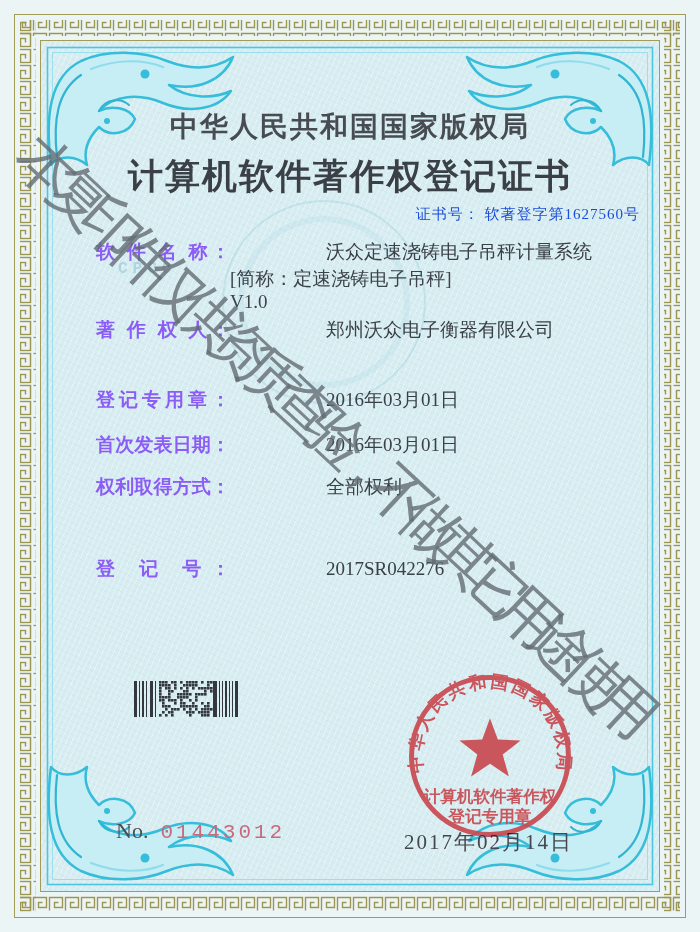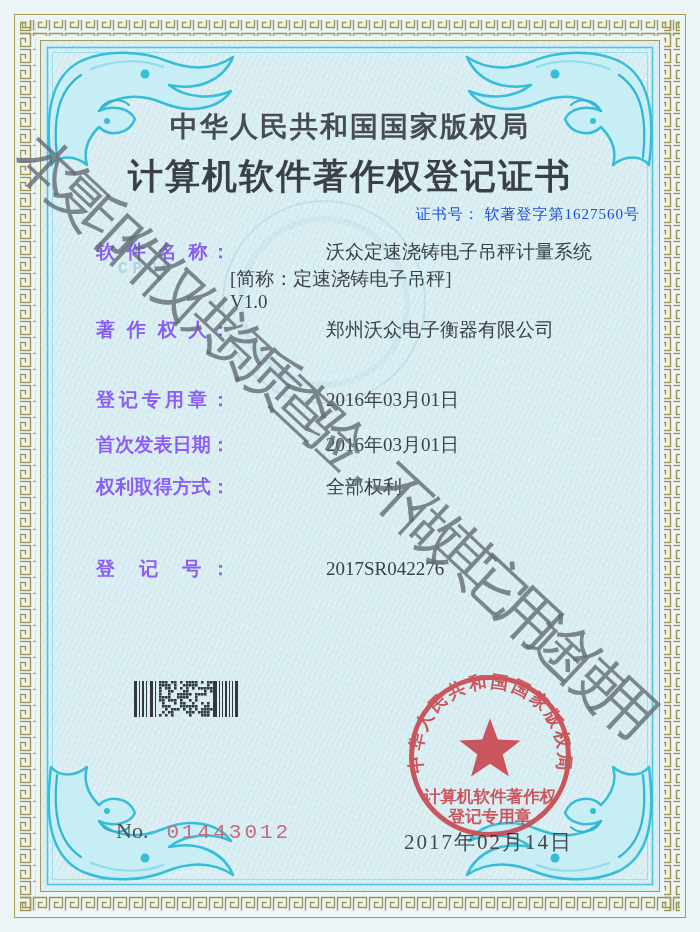--- a/index.html
+++ b/index.html
@@ -39,21 +39,21 @@
   }
   .fvalue{position:absolute; left:230px; white-space:nowrap; font-weight:500; color:#3a4047;}
   .subline{position:absolute; left:230px; font-size:19px; white-space:nowrap; font-weight:500;}
   .statement{
     position:absolute; left:96px; top:595px; width:528px;
     font-size:19px; line-height:45px; text-indent:2em; letter-spacing:.5px; color:#3d434b;
   }
   .barcode{position:absolute; left:134px; top:681px; width:106px; height:36px;}
   .serial{position:absolute; left:116px; top:818px; font-size:22px; color:#4a4e55;}
   .serial .num{
-    font-family:"Liberation Mono", monospace; color:#c9697c; letter-spacing:3px; margin-left:18px; font-size:21px;
+    font-family:"Liberation Mono", monospace; color:#c9697c; letter-spacing:3px; margin-left:12px; font-size:21px;
   }
   .seal-wrap{position:absolute; left:402px; top:668px; width:176px; height:176px; z-index:60; opacity:.92; mix-blend-mode:multiply;}
   .seal-date{
     position:absolute; left:404px; top:828px; font-size:21px; color:#44484e; letter-spacing:2px; z-index:55;
   }
   .overlay-stamp{
     position:absolute; left:52px; top:118px; z-index:50; pointer-events:none;
     transform:rotate(43deg); transform-origin:0 0;
     font-size:60px; letter-spacing:-16px; white-space:nowrap;
     color:rgba(99,107,115,.80); font-weight:500;

